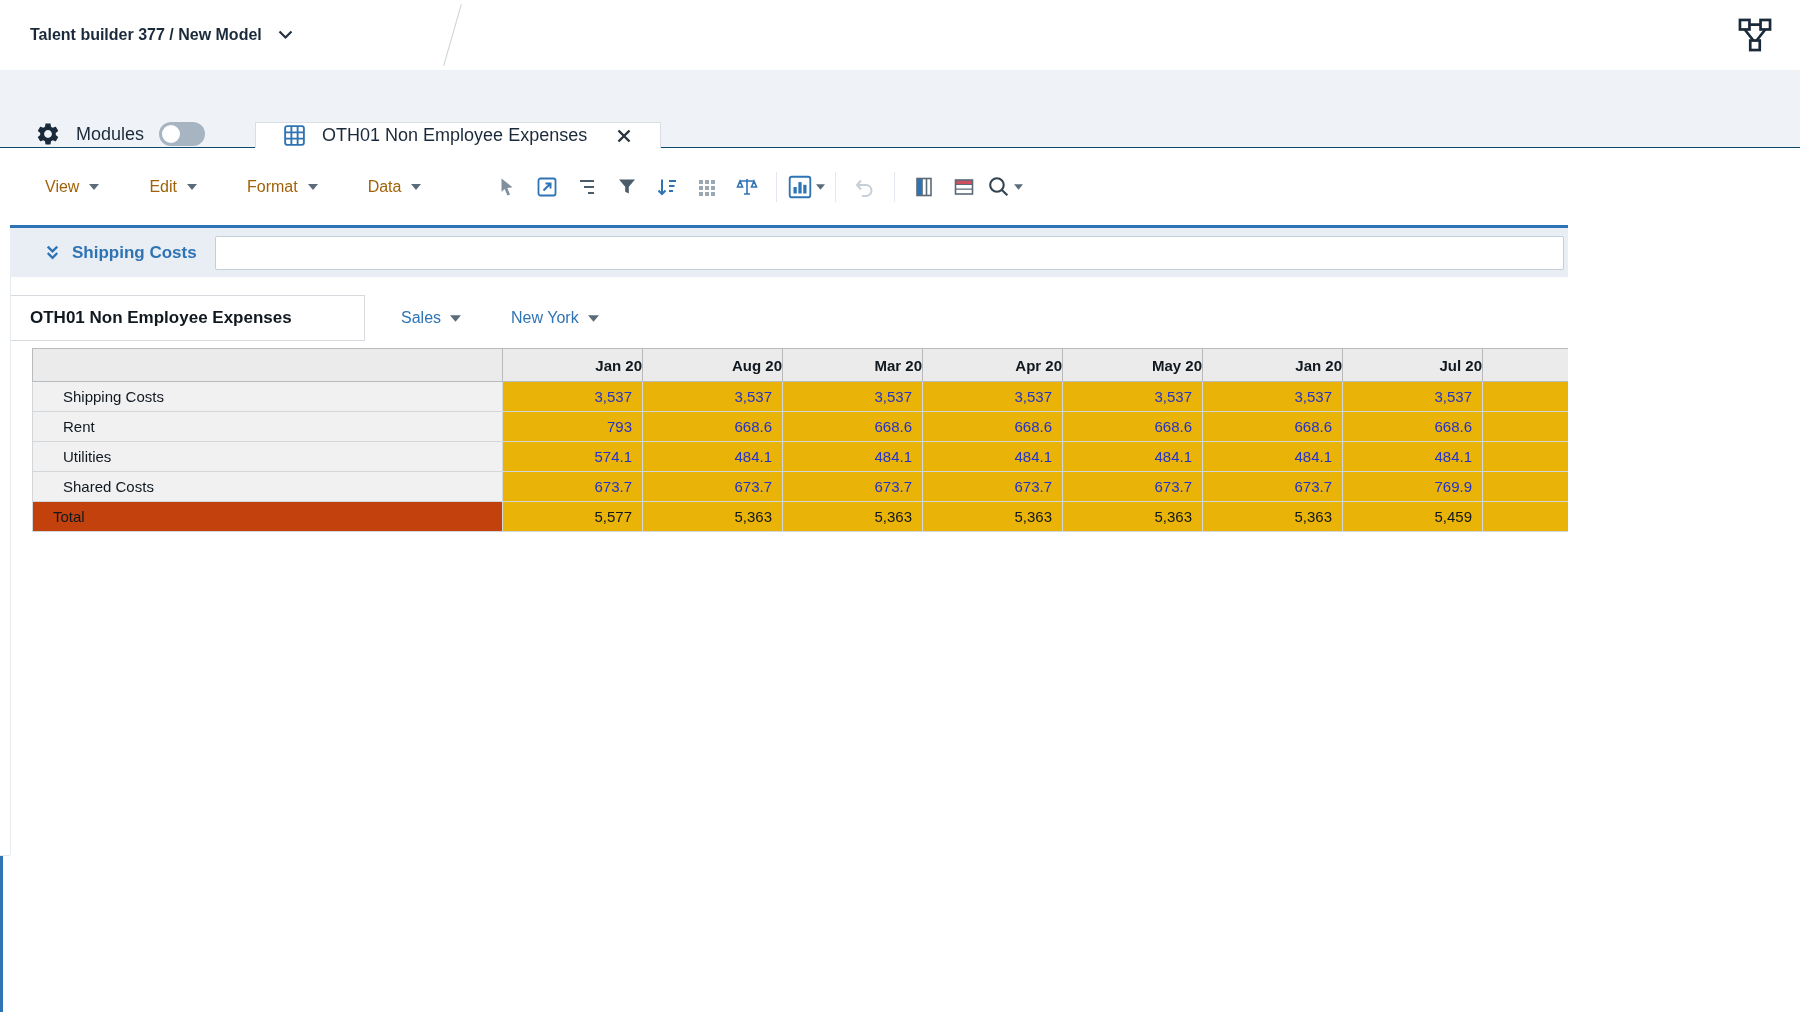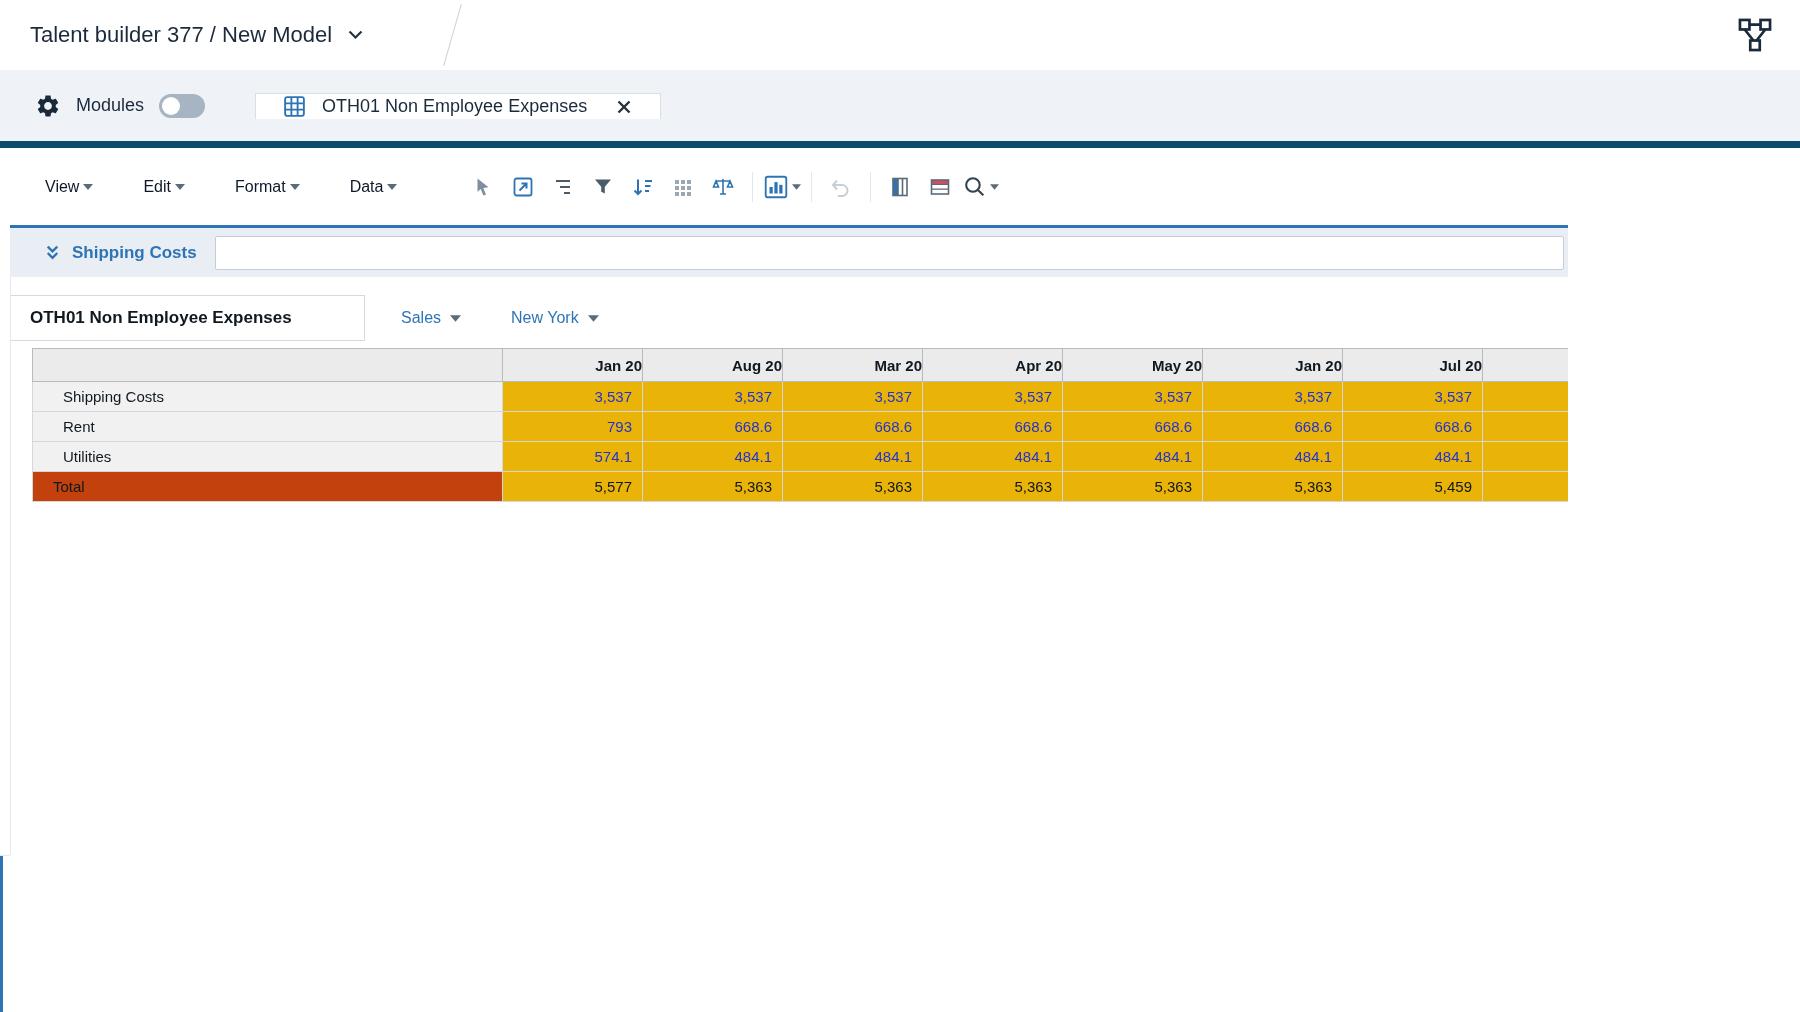--- a/index.html
+++ b/index.html
@@ -3,38 +3,38 @@
 <meta charset="utf-8">
 <style>
 *{margin:0;padding:0;box-sizing:border-box}
 html,body{width:1800px;height:1012px}
 body{font-family:"Liberation Sans","DejaVu Sans",sans-serif;background:#fff;position:relative;overflow:hidden;color:#1b2a3b}
 svg{display:block}
 
 
 .topbar{height:70px;display:flex;align-items:center;padding:0 22px 0 30px;position:relative;background:#fff}
 .model-title{display:flex;align-items:center;gap:16px;cursor:pointer}
-.model-title .t{font-size:22px;font-weight:400;color:var(--text-dark,#1b2a3b);white-space:nowrap}
+.model-title .t{font-size:16px;font-weight:700;color:var(--text-dark,#1b2a3b);white-space:nowrap}
 .header-slash{position:absolute;left:452px;top:3px;width:1px;height:64px;background:#ccd4db;transform:rotate(16deg)}
 .model-map{margin-left:auto;cursor:pointer;padding:4px}
 
 
-.tabstrip{height:78px;background:#eff3f7;display:flex;align-items:center;border-bottom:7px solid #0c4a6e;position:relative}
+.tabstrip{height:78px;background:#eff3f7;display:flex;align-items:flex-end;border-bottom:1px solid #0c4a6e;position:relative}
 .strip-accent{width:10px;background:var(--accent,#2e74b5)}
 .modules-group{display:flex;align-items:center;gap:15px;padding:0 28px 0 25px}
 .modules-label{font-size:18px;color:var(--text-dark,#1b2a3b)}
 .toggle{width:46px;height:24px;border-radius:12px;background:#a7b4c2;position:relative;cursor:pointer;flex:none}
 .toggle .knob{position:absolute;left:3px;top:3px;width:18px;height:18px;border-radius:50%;background:#fff}
 .tab{margin-left:22px;margin-bottom:-1px;background:#fff;border:1px solid #d9dfe5;border-bottom:none;display:flex;align-items:center;gap:15px;padding:0 26px;cursor:pointer}
 .tab-label{font-size:18px;font-weight:500;color:var(--text-dark,#1b2a3b);white-space:nowrap}
 .tab-close{margin-left:12px;cursor:pointer;padding:2px}
 
 
 .toolbar{height:77px;display:flex;align-items:center;padding-left:45px;background:#fff}
-.menu{display:flex;align-items:center;gap:4px;margin-right:50px;font-size:16px;color:#0f172a;cursor:pointer;white-space:nowrap}
+.menu{display:flex;align-items:center;gap:10px;margin-right:50px;font-size:16px;color:#a16207;cursor:pointer;white-space:nowrap}
 .tools{display:flex;align-items:center;margin-left:16px}
 .tbtn{min-width:40px;height:34px;display:flex;align-items:center;justify-content:center;cursor:pointer}
 .vsep{width:1px;height:30px;background:#e2e8ed;margin:0 9px}
 .dd{margin-left:3px}
 
 
 .blue-divider{height:3px;background:var(--accent,#2e74b5);width:1558px;margin-left:10px}
 .formula-bar{width:1558px;margin-left:10px;height:49px;background:#e9eef4;display:flex;align-items:center;padding:0 4px 0 34px}
 .fx-label{font-size:17px;font-weight:bold;color:var(--accent,#2e74b5);margin-left:11px;white-space:nowrap}
 .fx-input{flex:1;height:34px;margin-left:18px;border:1px solid #c3ced8;background:#fff;font-size:15px;padding:0 8px;font-family:inherit;border-radius:2px;outline:none}
@@ -314,20 +314,31 @@
           <td class="val">574.1</td>
           <td class="val">484.1</td>
           <td class="val">484.1</td>
           <td class="val">484.1</td>
           <td class="val">484.1</td>
           <td class="val">484.1</td>
           <td class="val">484.1</td>
           <td class="val"></td>
         </tr>
         <tr>
+          <td class="rlabel">Shared Costs</td>
+          <td class="val">673.7</td>
+          <td class="val">673.7</td>
+          <td class="val">673.7</td>
+          <td class="val">673.7</td>
+          <td class="val">673.7</td>
+          <td class="val">673.7</td>
+          <td class="val">769.9</td>
+          <td class="val"></td>
+        </tr>
+        <tr>
           <td class="rlabel total">Total</td>
           <td class="val total">5,577</td>
           <td class="val total">5,363</td>
           <td class="val total">5,363</td>
           <td class="val total">5,363</td>
           <td class="val total">5,363</td>
           <td class="val total">5,363</td>
           <td class="val total">5,459</td>
           <td class="val total"></td>
         </tr>

